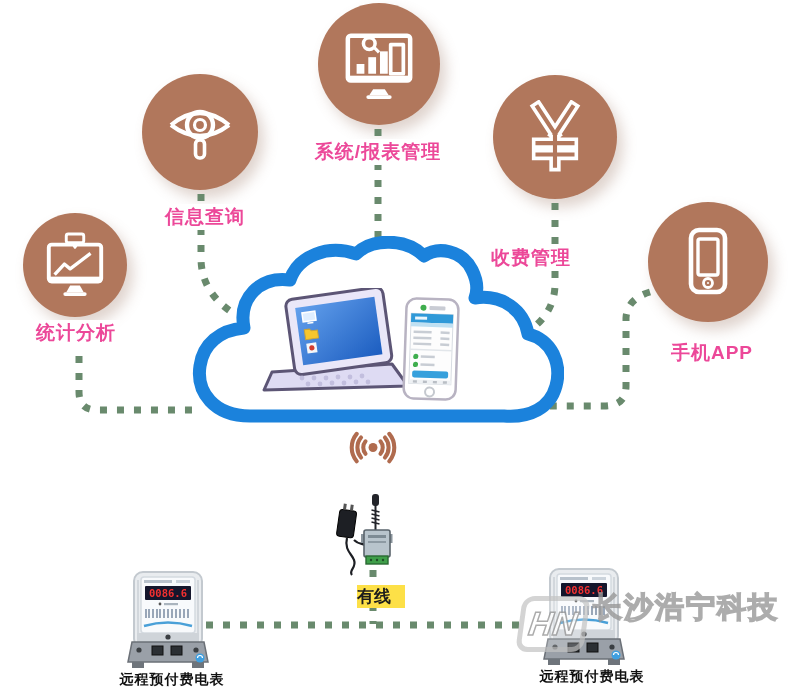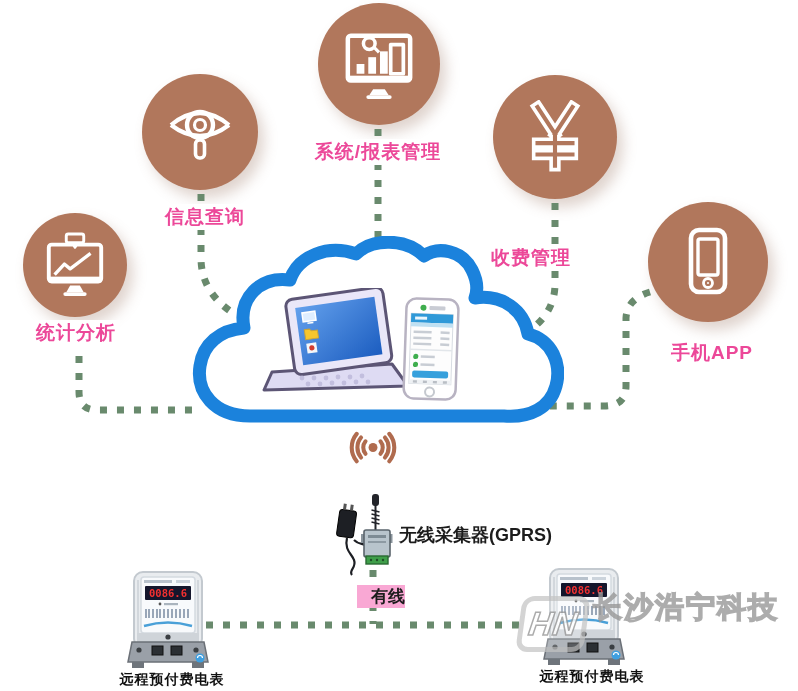--- a/index.html
+++ b/index.html
@@ -11,22 +11,22 @@
           display:flex;align-items:center;justify-content:center;}
   .node-label{position:absolute;transform:translateX(-50%);white-space:nowrap;
               color:#ec4899;font-size:19px;font-weight:bold;background:#fff;
               padding:0 4px;letter-spacing:1px;z-index:5;}
   .dark-label{color:#1c1c1c;font-weight:bold;white-space:nowrap;}
   .meter-label{position:absolute;transform:translateX(-50%);color:#111;
                font-size:14px;font-weight:bold;white-space:nowrap;letter-spacing:1px;}
   #gprs-label{position:absolute;left:228px;top:467px;width:324px;text-align:center;
               color:#b5785c;font-size:17px;font-weight:bold;letter-spacing:.5px;}
   #collector-label{position:absolute;left:399px;top:523px;font-size:18px;}
-  #wired-label{position:absolute;left:357px;top:585px;width:48px;text-align:right;
-               background:#f9a8d4;font-size:17px;z-index:4;}
+  #wired-label{position:absolute;left:357px;top:585px;width:48px;text-align:left;
+               background:#fde047;font-size:17px;z-index:4;}
   #watermark{position:absolute;left:513px;top:588px;width:282px;height:70px;z-index:10;
              opacity:.88;}
   #wm-logo{position:absolute;left:6px;top:8px;width:58px;height:46px;
            border:5px solid rgba(190,190,190,.75);border-radius:12px;
            transform:skewX(-8deg);display:flex;align-items:center;justify-content:center;
            background:rgba(255,255,255,.25);}
   #wm-logo span{font-style:italic;font-weight:bold;font-size:33px;
                 color:rgba(255,255,255,.92);-webkit-text-stroke:1.5px rgba(150,150,150,.9);}
   #wm-company{position:absolute;left:80px;top:0px;font-size:29px;font-weight:bold;
               letter-spacing:2px;color:rgba(255,255,255,.5);
@@ -234,21 +234,20 @@
     <rect x="40" y="45" width="18" height="3" fill="#7d8b94"></rect>
     <rect x="40" y="51" width="18" height="2" fill="#8d9aa3"></rect>
     <rect x="38" y="66" width="22" height="8" fill="#3f9f4a" stroke="#2a6a32" stroke-width="1.4"></rect>
     <g fill="#1f4f26">
       <circle cx="43" cy="70" r="1.2"></circle>
         <circle cx="49" cy="70" r="1.2"></circle>
         <circle cx="55" cy="70" r="1.2"></circle>
     </g>
   </svg>
 
-  <div id="collector-label" class="dark-label abs">无线采集器(GPRS)</div>
   <div id="wired-label" class="dark-label abs">有线</div>
 
   <svg class="abs" style="left:124px;top:570px;z-index:3;" width="88" height="102" viewBox="0 0 88 102">
     <rect x="10" y="2" width="68" height="76" rx="9" fill="#e9ecef" stroke="#c3c9cf" stroke-width="2"></rect>
     <line x1="14" y1="10" x2="14" y2="70" stroke="#d2d7dc" stroke-width="2"></line>
     <line x1="74" y1="10" x2="74" y2="70" stroke="#d2d7dc" stroke-width="2"></line>
     <rect x="17" y="7" width="54" height="56" rx="3" fill="#f8fafc" stroke="#d4dae0" stroke-width="1.5"></rect>
     <rect x="20" y="10" width="28" height="3" fill="#b8c2cc"></rect>
     <rect x="52" y="10" width="14" height="3" fill="#ccd4dc"></rect>
     <rect x="21" y="16" width="46" height="14" rx="1" fill="#14162c"></rect>

